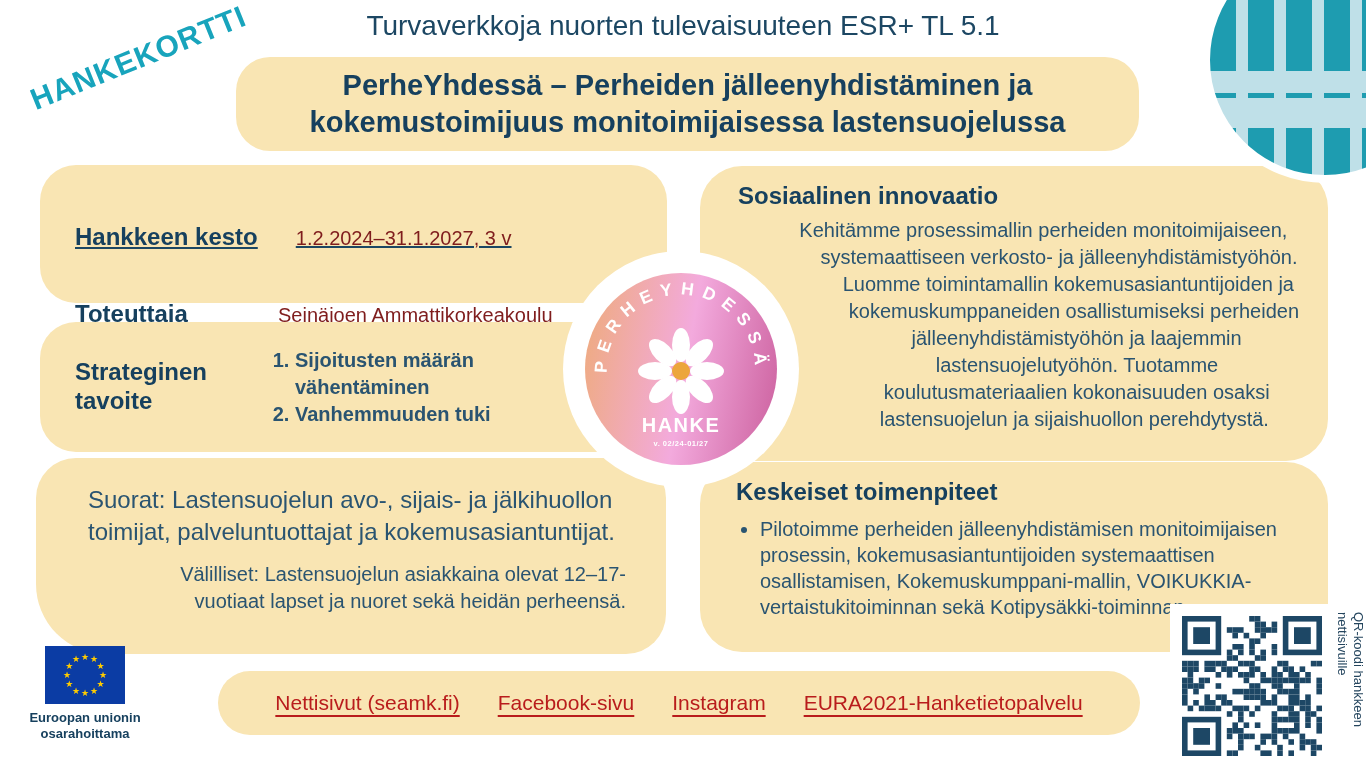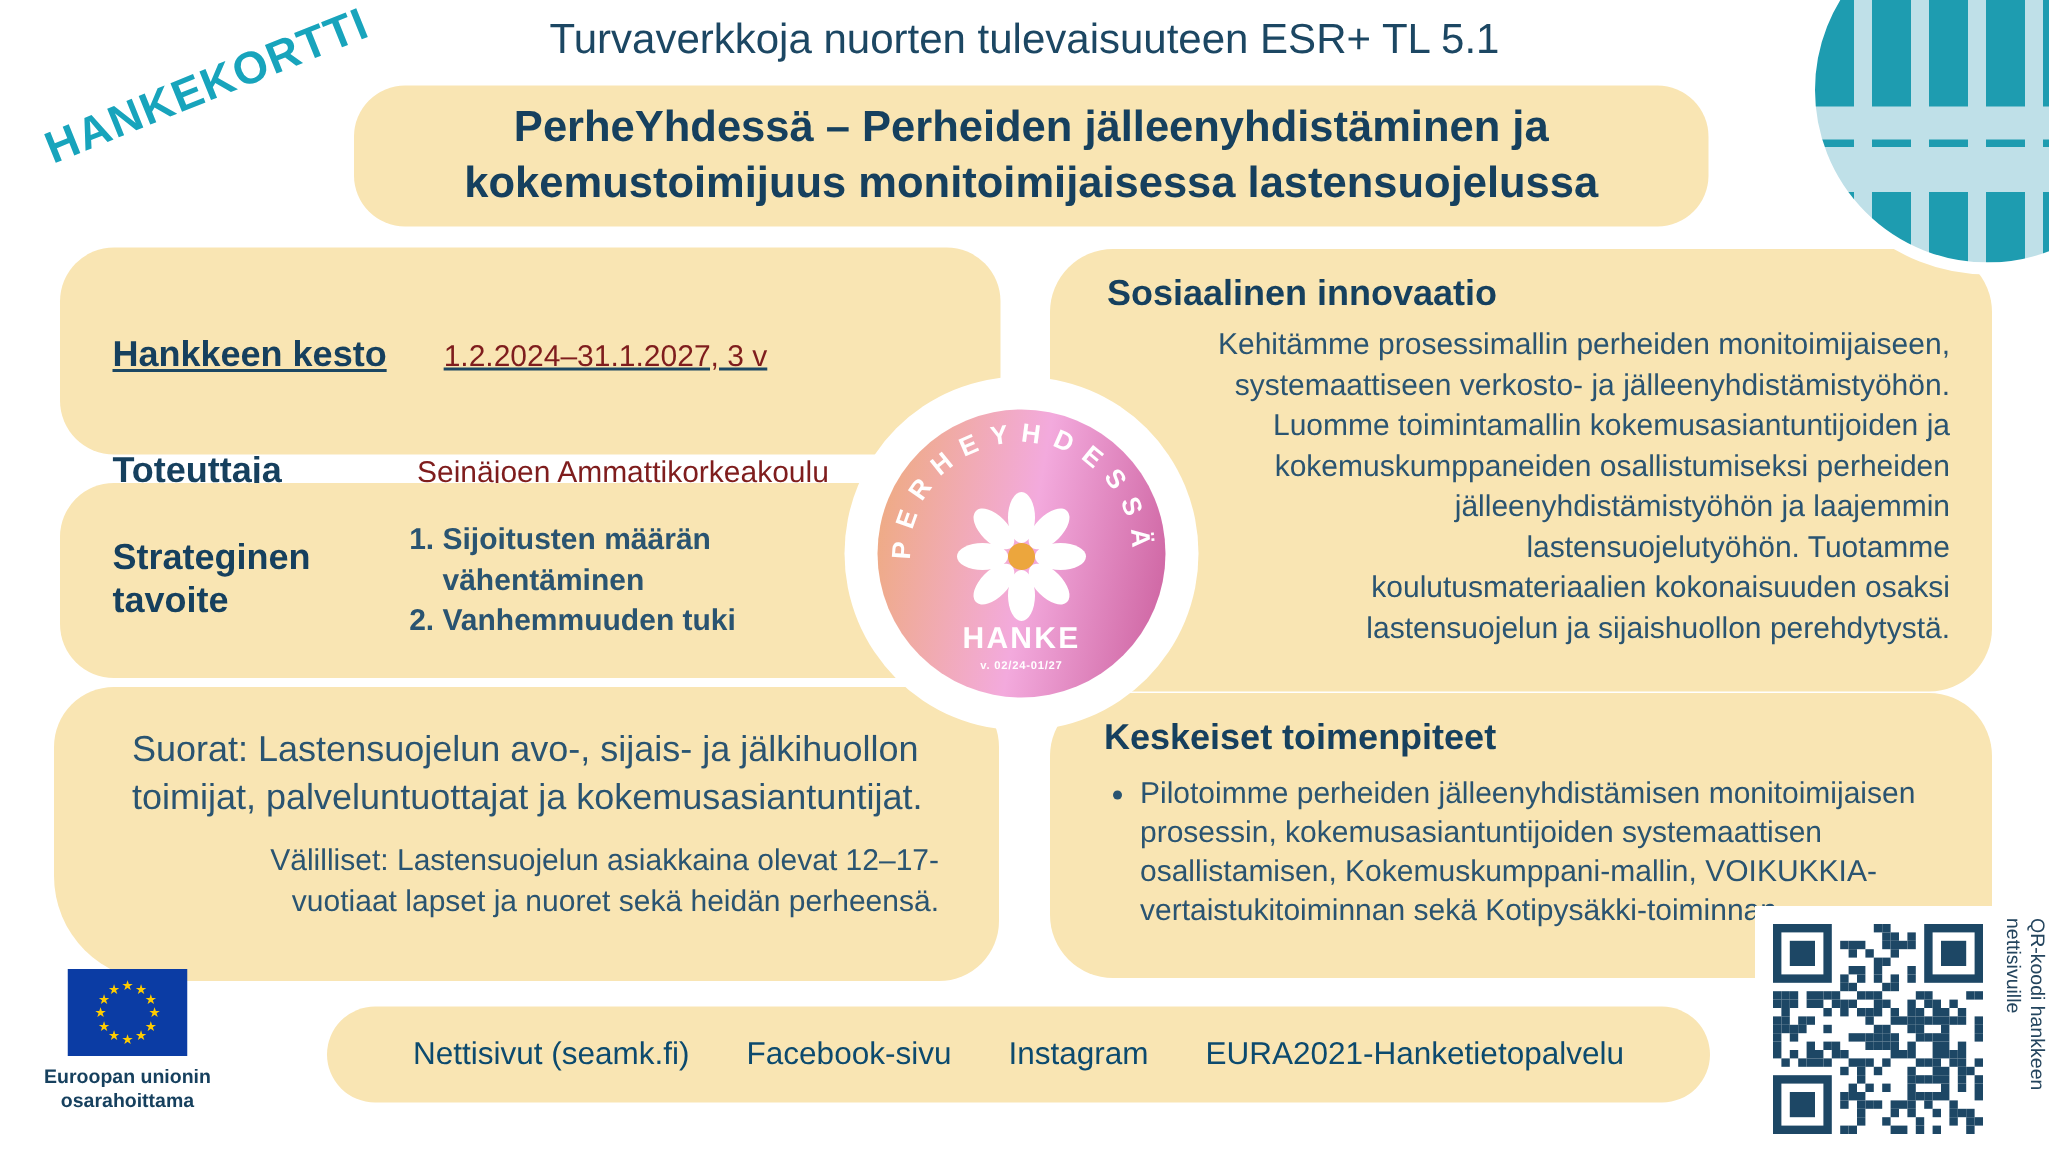--- a/index.html
+++ b/index.html
@@ -58,40 +58,40 @@
     border-radius:40px 40px 40px 70px; padding:16px 40px 0 38px; }
   .card-heading { font-size:24px; font-weight:700; color:#16405E; }
   .targets-direct { margin:10px 0 0 14px; font-size:24px; line-height:1.35; color:#2A5471; }
   .targets-indirect { margin:12px 0 0 auto; max-width:478px; text-align:right;
     font-size:20px; line-height:1.35; color:#2A5471; }
 
   
   .card-innovation { left:700px; top:166px; width:628px; height:295px; border-radius:42px;
     padding:16px 28px 0 34px; }
   .card-innovation .card-heading { margin-left:4px; }
-  .innovation-body { margin-top:7px; font-size:20px; line-height:1.35; color:#2A5471; text-align:right; }
+  .innovation-body { margin-top:7px; font-size:20px; line-height:1.35; color:#2A5471; text-align:center; }
   .badge-float { float:left; width:130px; height:212px;
     shape-outside:circle(130px at -26px 150px); shape-margin:16px; }
 
   .card-actions { left:700px; top:462px; width:628px; height:190px; border-radius:42px;
     padding:16px 44px 0 36px; }
   .actions-list { margin:10px 0 0 0; padding-left:24px; list-style:disc; }
   .actions-list li { font-size:20px; line-height:1.3; color:#2A5471; }
 
   
   .badge-ring { position:absolute; left:563px; top:251px; width:236px; height:236px;
     border-radius:50%; background:#ffffff; z-index:3; }
   .badge-inner { position:absolute; left:22px; top:22px; width:192px; height:192px;
     border-radius:50%;
     background:linear-gradient(100deg,#EEAB7A 0%,#F3AADD 52%,#CB5F9D 100%); }
 
   
   .links-bar { left:218px; top:671px; width:922px; height:64px; border-radius:32px;
     display:flex; align-items:center; justify-content:center; gap:38px; }
-  .links-bar a { color:#0c4a6e; font-size:21px; 
+  .links-bar a { color:#b91c1c; font-size:21px; text-decoration:underline;
     text-underline-offset:5px; text-decoration-thickness:2px; cursor:pointer; }
 
   
   .eu-block { position:absolute; left:25px; top:646px; width:120px; text-align:center; z-index:2; }
   .eu-flag { display:block; margin:0 auto; }
   .eu-caption { margin-top:6px; font-size:13px; font-weight:700; line-height:1.2; color:#16405E; }
 
   
   .qr-bg { position:absolute; left:1170px; top:604px; width:196px; height:164px;
     background:#ffffff; z-index:4; }

